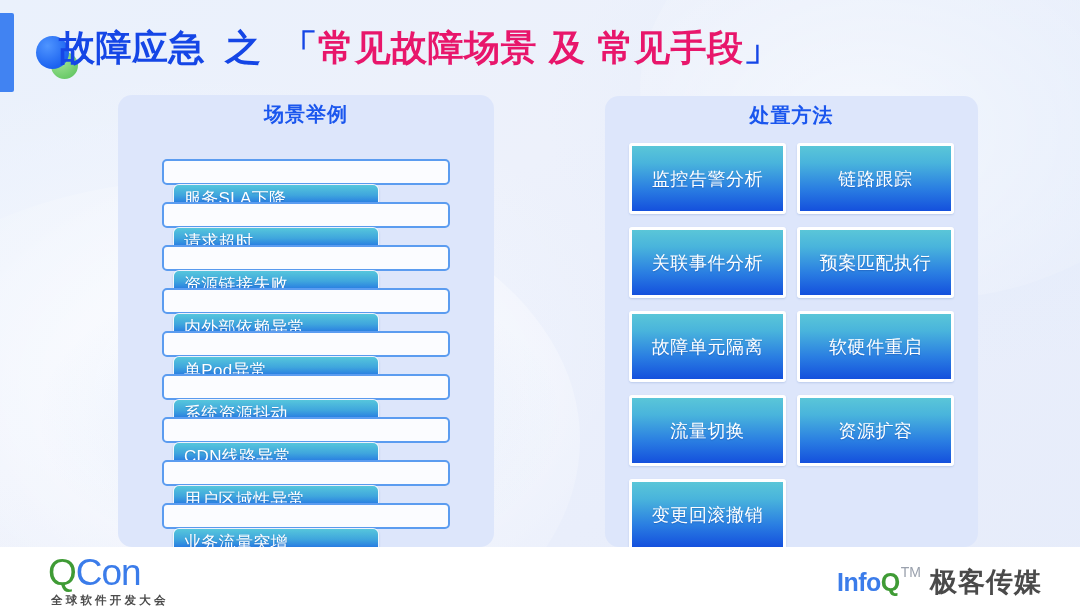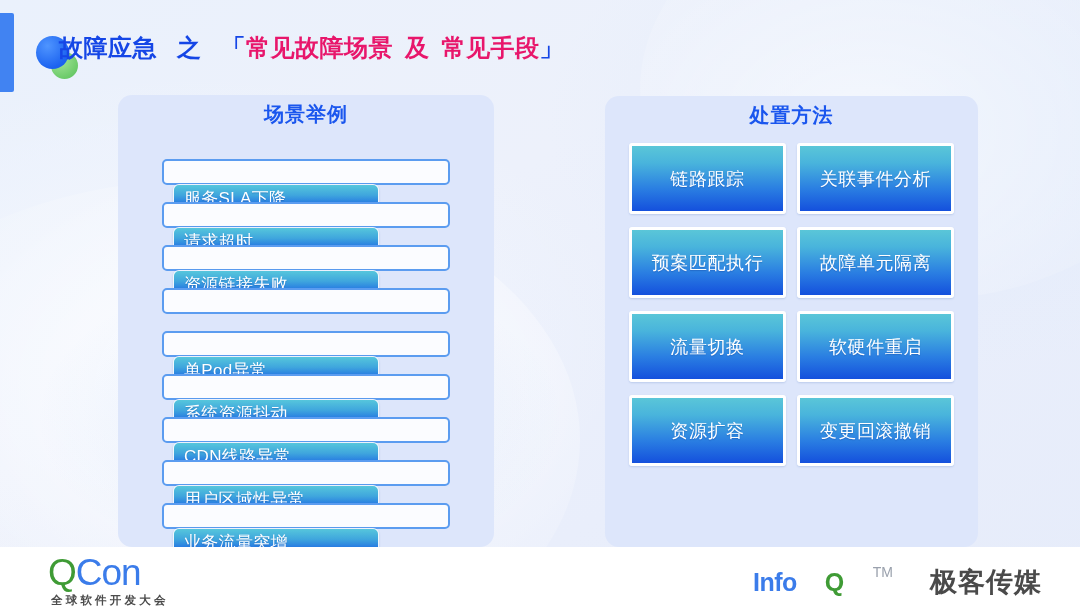--- a/index.html
+++ b/index.html
@@ -68,21 +68,21 @@
     width: 33px; height: 33px;
     border-radius: 50%;
     background: radial-gradient(circle at 35% 30%, #4f95ff 0%, #1c63f0 70%, #1558e8 100%);
   }
   .title {
     position: absolute;
     left: 59px; top: 20px;
     height: 56px;
     display: flex;
     align-items: center;
-    font-size: 24px;
+    font-size: 36px;
     font-weight: bold;
     letter-spacing: 0.5px;
     white-space: nowrap;
   }
   .t-blue { color: #1546e6; }
   .t-pink { color: #e8166b; }
   .t-sp { display: inline-block; width: 12px; }
   .t-sp-wide { display: inline-block; width: 20px; }
 
   
@@ -202,21 +202,20 @@
     font-size: 11.5px;
     color: #4c4c4c;
     letter-spacing: 3.2px;
     font-weight: bold;
   }
   .infoq {
     position: absolute;
     right: 38px; top: 17px;
     display: flex;
     align-items: baseline;
-    gap: 28px;
   }
   .iq-info { font-size: 25px; font-weight: bold; color: #3b7cea; letter-spacing: -0.5px; }
   .iq-q { font-size: 25px; font-weight: bold; color: #3f9b35; letter-spacing: -0.5px; }
   .iq-tm { font-size: 14px; color: #9aa1ad; margin-left: 1px; align-self: flex-start; }
   .iq-cn { font-size: 27px; font-weight: bold; color: #4a4a4a; margin-left: 9px; letter-spacing: 1px; }
 </style>
 </head>
 <body>
 
 <div id="slide">
@@ -259,20 +258,23 @@
           </div>
         </div>
         <div class="sc-row">
           <div class="sc-outline"></div>
           <div class="sc-pill">
             <span class="sc-label">资源链接失败</span>
           </div>
         </div>
         <div class="sc-row">
           <div class="sc-outline"></div>
+          <div class="sc-pill">
+            <span class="sc-label">内外部依赖异常</span>
+          </div>
         </div>
         <div class="sc-row">
           <div class="sc-outline"></div>
           <div class="sc-pill">
             <span class="sc-label">单Pod异常</span>
           </div>
         </div>
         <div class="sc-row">
           <div class="sc-outline"></div>
           <div class="sc-pill">
@@ -297,36 +299,39 @@
             <span class="sc-label">业务流量突增</span>
           </div>
         </div>
       </div>
   </div>
 
   <div class="panel panel-right">
     <div class="panel-title">处置方法</div>
     <div class="methods" id="method-grid">
         <div class="mt-card">
+          <span class="mt-label">监控告警分析</span>
+        </div>
+        <div class="mt-card">
           <span class="mt-label">链路跟踪</span>
         </div>
         <div class="mt-card">
           <span class="mt-label">关联事件分析</span>
         </div>
         <div class="mt-card">
           <span class="mt-label">预案匹配执行</span>
         </div>
         <div class="mt-card">
           <span class="mt-label">故障单元隔离</span>
         </div>
         <div class="mt-card">
+          <span class="mt-label">软硬件重启</span>
+        </div>
+        <div class="mt-card">
           <span class="mt-label">流量切换</span>
-        </div>
-        <div class="mt-card">
-          <span class="mt-label">软硬件重启</span>
         </div>
         <div class="mt-card">
           <span class="mt-label">资源扩容</span>
         </div>
         <div class="mt-card">
           <span class="mt-label">变更回滚撤销</span>
         </div>
       </div>
   </div>
 

